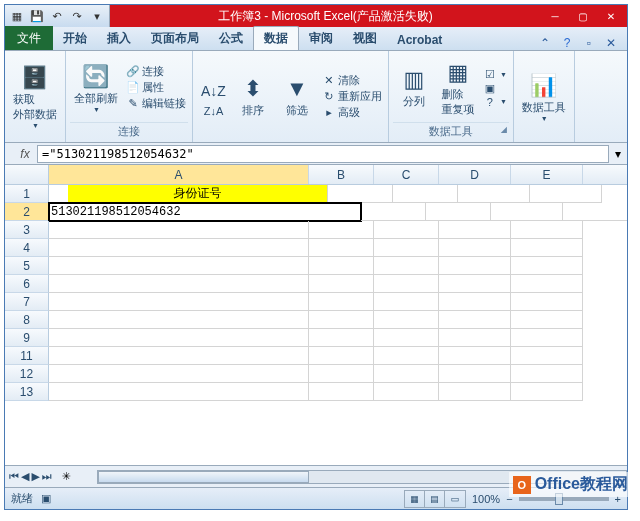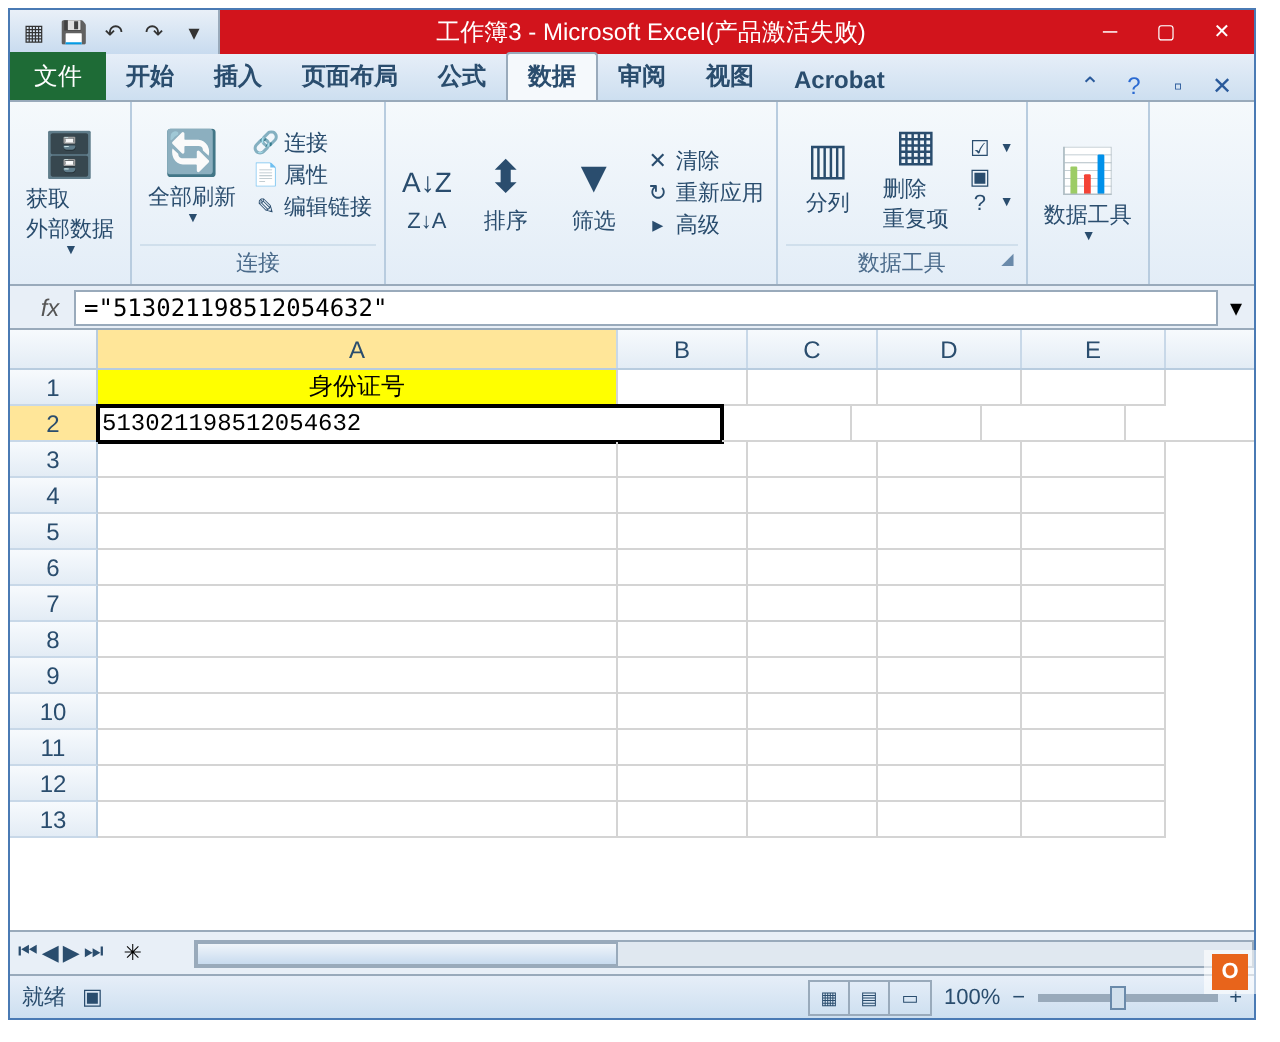--- a/index.html
+++ b/index.html
@@ -36,21 +36,21 @@
   .formula-input { flex: 1; background: #fff; border: 1px solid #9ab; height: 18px; padding: 0 4px; display: flex; align-items: center; font-family: SimSun, monospace; }
   .grid { flex: 1; display: flex; flex-direction: column; overflow: hidden; background: #fff; }
   .col-headers { display: flex; height: 20px; background: linear-gradient(#f7fafd,#e3ecf5); border-bottom: 1px solid #b8ccdf; }
   .corner { width: 44px; border-right: 1px solid #b8ccdf; }
   .col-h { text-align: center; font-size: 12px; color: #2a4d6e; border-right: 1px solid #c8d8e8; display: flex; align-items: center; justify-content: center; }
   .col-h.sel { background: #ffe699; }
   .row { display: flex; height: 18px; }
   .row-h { width: 44px; background: linear-gradient(#f7fafd,#e3ecf5); border-right: 1px solid #b8ccdf; border-bottom: 1px solid #c8d8e8; text-align: center; font-size: 12px; color: #2a4d6e; display: flex; align-items: center; justify-content: center; }
   .row-h.sel { background: #ffe699; }
   .cell { border-right: 1px solid #d4d4d4; border-bottom: 1px solid #d4d4d4; font-size: 12px; padding: 0 2px; display: flex; align-items: center; overflow: hidden; }
-  .cell.header-cell { background: #ffff00; text-align: center; justify-content: center; font-family: SimSun; }
+  .cell.header-cell { background: #ffff00; text-align: center; justify-content: center; font-family: SimSun; margin-left: 19px; }
   .cell.selected { outline: 2px solid #000; outline-offset: -1px; }
   .cell.data { font-family: "Courier New", monospace; }
   .sheet-tabs { height: 22px; background: #e8eff7; border-top: 1px solid #9ab; display: flex; align-items: center; font-size: 11px; }
   .nav-arrows { display: flex; padding: 0 4px; gap: 2px; color: #2a4d6e; }
   .sheet-tab { padding: 2px 10px; background: #fff; border: 1px solid #9ab; border-bottom: none; margin-right: -1px; font-family: "Courier New"; }
   .sheet-tab.active { background: #fff; font-weight: bold; }
   .hscroll { flex: 1; margin-left: 20px; height: 14px; background: #e0e8f0; border: 1px solid #9ab; position: relative; }
   .hscroll-thumb { position: absolute; left: 0; width: 40%; height: 100%; background: linear-gradient(#f0f5fa,#c8dbef); border: 1px solid #9ab; }
   .statusbar { height: 22px; background: linear-gradient(#e6eef8,#cddff0); border-top: 1px solid #9ab; display: flex; align-items: center; font-size: 11px; color: #2a4d6e; padding: 0 6px; }
   .status-right { margin-left: auto; display: flex; align-items: center; gap: 6px; }
@@ -292,28 +292,20 @@
             </div>
             <div class="row">
               <div class="row-h">9</div>
               <div class="cell" style="width: 260px;"></div>
               <div class="cell" style="width: 65px;"></div>
               <div class="cell" style="width: 65px;"></div>
               <div class="cell" style="width: 72px;"></div>
               <div class="cell" style="width: 72px;"></div>
             </div>
             <div class="row">
-              <div class="row-h">10</div>
-              <div class="cell" style="width: 260px;"></div>
-              <div class="cell" style="width: 65px;"></div>
-              <div class="cell" style="width: 65px;"></div>
-              <div class="cell" style="width: 72px;"></div>
-              <div class="cell" style="width: 72px;"></div>
-            </div>
-            <div class="row">
               <div class="row-h">11</div>
               <div class="cell" style="width: 260px;"></div>
               <div class="cell" style="width: 65px;"></div>
               <div class="cell" style="width: 65px;"></div>
               <div class="cell" style="width: 72px;"></div>
               <div class="cell" style="width: 72px;"></div>
             </div>
             <div class="row">
               <div class="row-h">12</div>
               <div class="cell" style="width: 260px;"></div>
@@ -364,13 +356,14 @@
           <div class="zoom-thumb"></div>
         </div>
       <span>+</span>
     </div>
   </div>
 
 </div>
 
 <div class="watermark">
   <div class="wm-icon">O</div>
+  <span>Office教程网</span>
 </div>
 
 </body></html>

